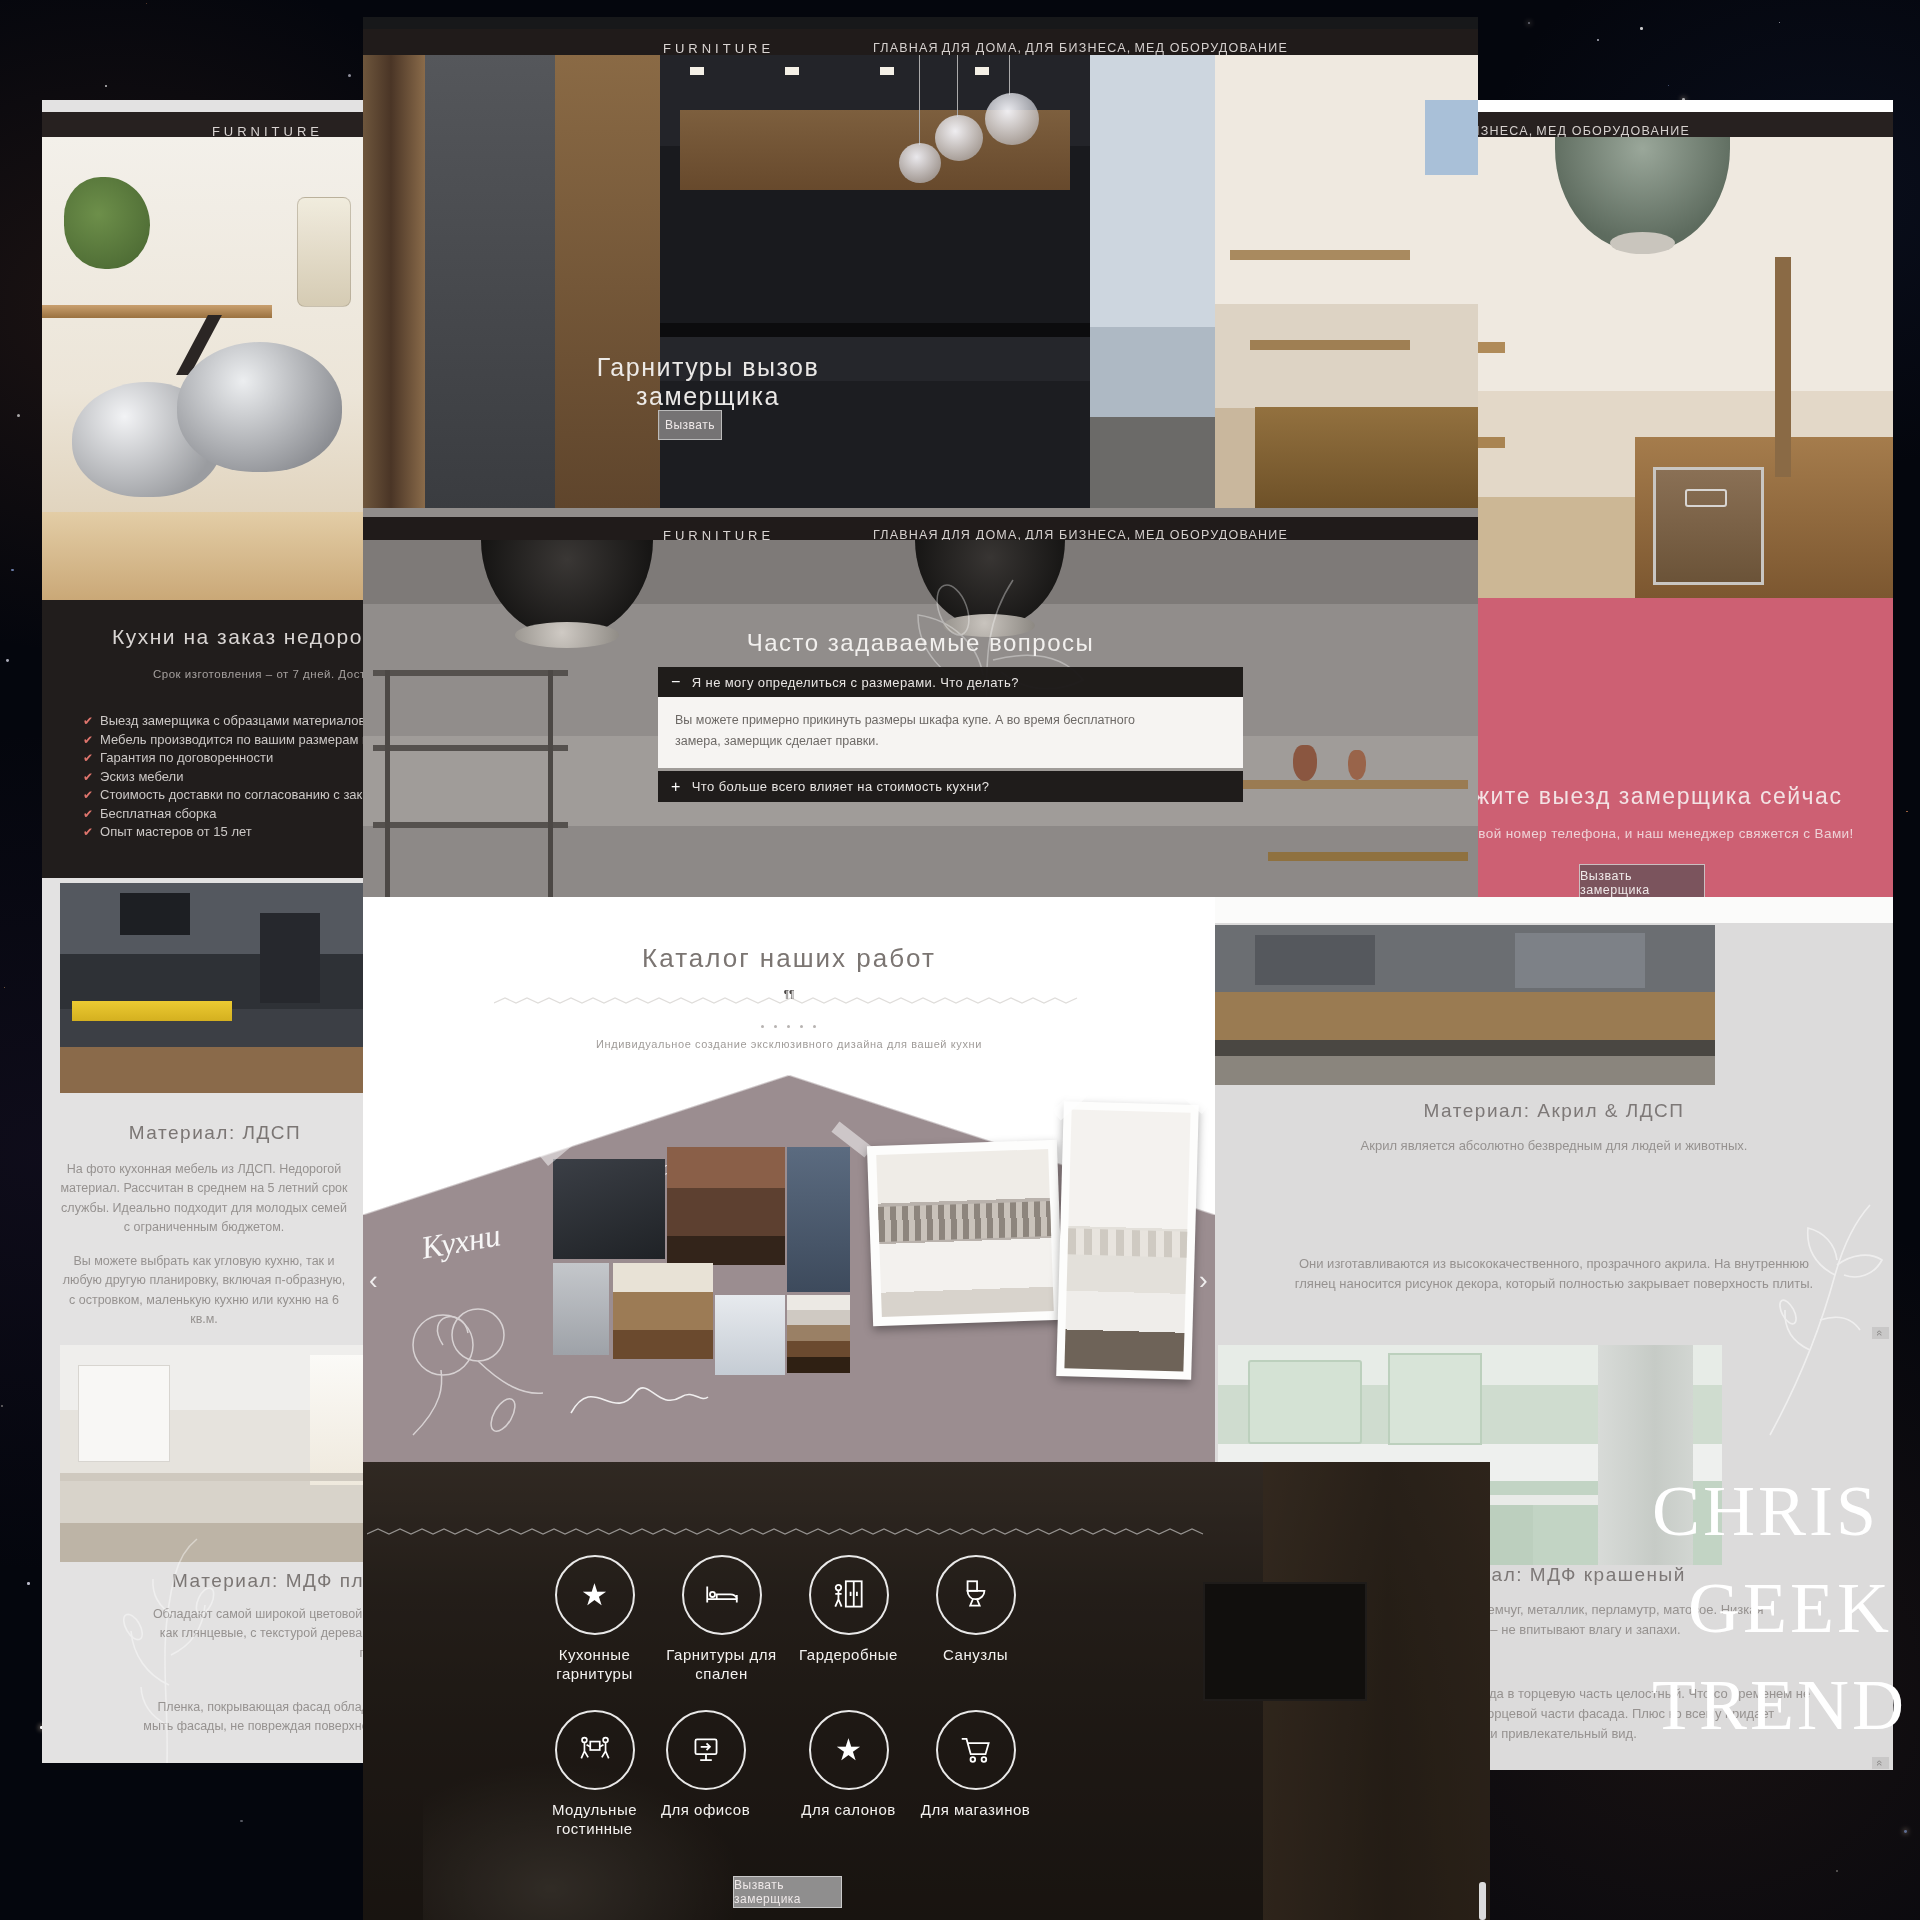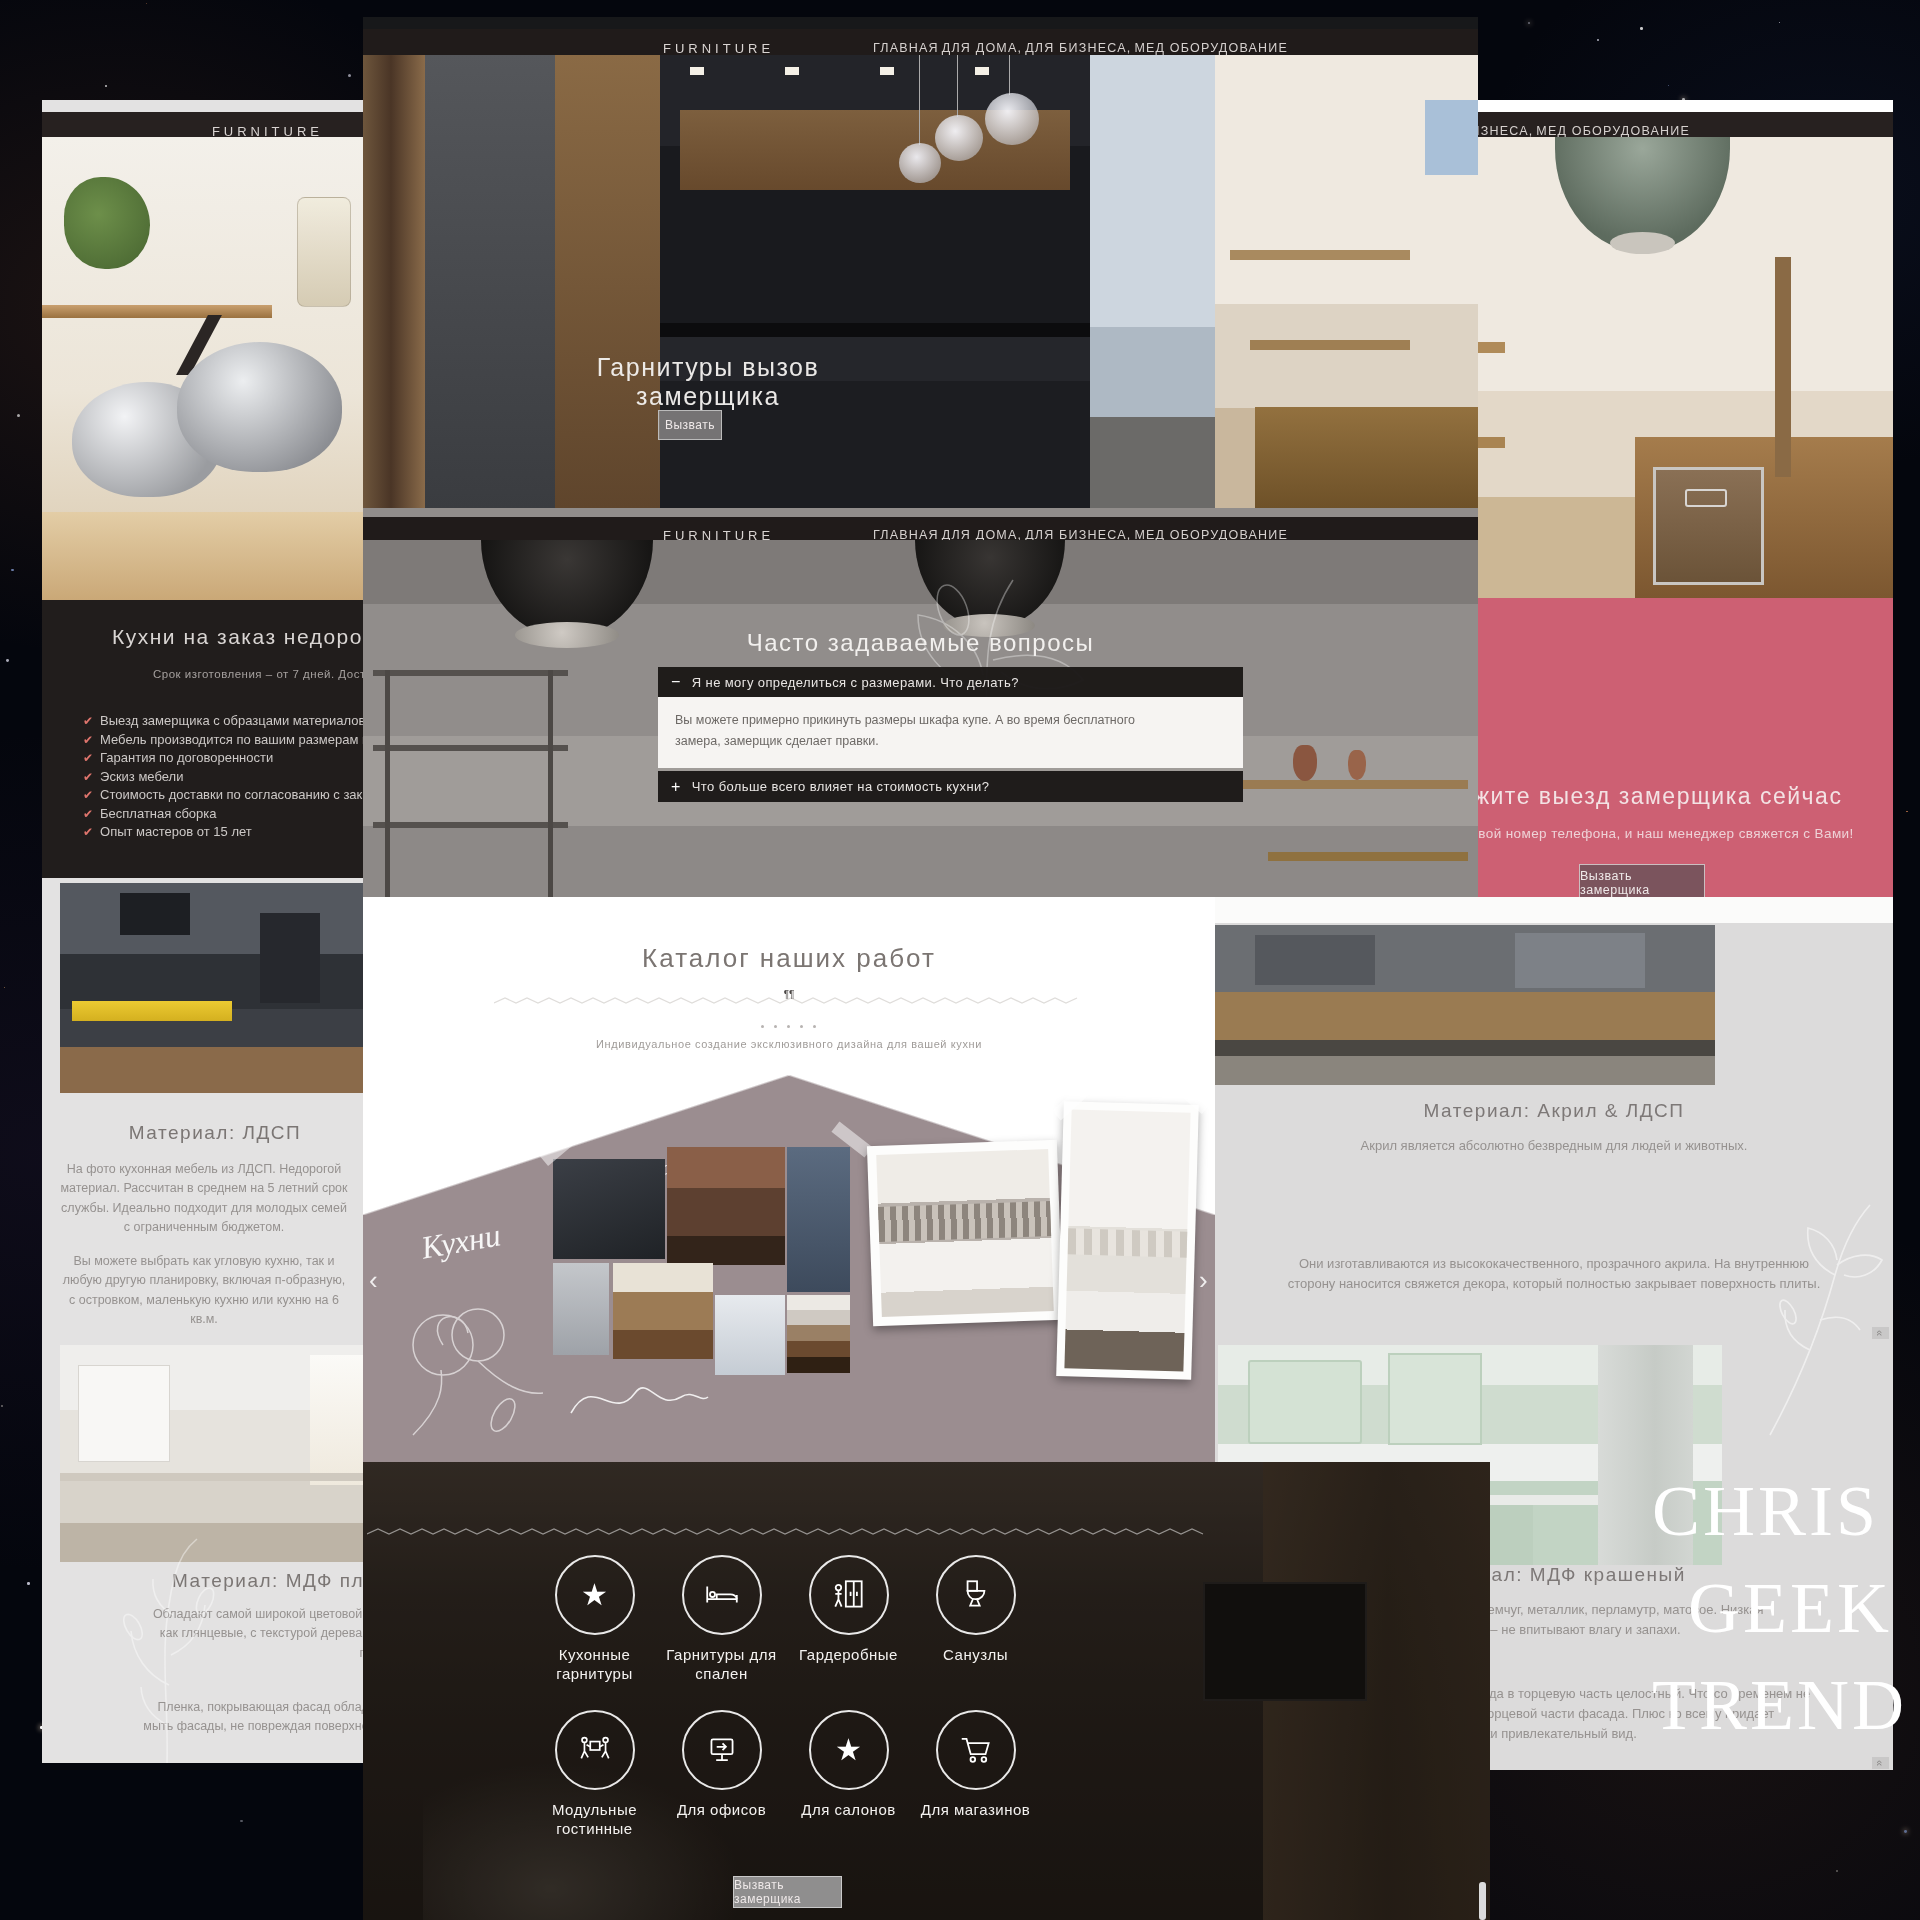--- a/index.html
+++ b/index.html
@@ -331,21 +331,21 @@
     <div class="abs" style="left:0;top:797px;width:678px;height:26px;background:#fbfbfa;"></div>
     <div class="abs" style="left:0;top:823px;width:678px;height:847px;background:#dcdbdb;"></div>
 
     <div class="abs" style="left:0;top:825px;width:500px;height:160px;background:linear-gradient(180deg,#6b6e72 0 42%,#9a7b52 42% 72%,#4a4742 72% 82%,#8a8residue 82%);background:linear-gradient(180deg,#6b6e72 0 42%,#9a7b52 42% 72%,#4a4742 72% 82%,#8a857d 82%);">
       <div class="abs" style="left:40px;top:10px;width:120px;height:50px;background:#55585d;"></div>
       <div class="abs" style="left:300px;top:8px;width:130px;height:55px;background:#7d8187;"></div>
     </div>
 
     <div class="abs h-thin" style="left:39px;top:1000px;width:600px;text-align:center;font-size:19px;color:#7d7877;">Материал: Акрил &amp; ЛДСП</div>
     <div class="abs para" style="left:139px;top:1036px;width:400px;font-size:13px;">Акрил является абсолютно безвредным для людей и животных.</div>
-    <div class="abs para" style="left:69px;top:1154px;width:540px;font-size:13px;">Они изготавливаются из высококачественного, прозрачного акрила. На внутреннюю сторону наносится свяжется декора, который полностью закрывает поверхность плиты.</div>
+    <div class="abs para" style="left:69px;top:1154px;width:540px;font-size:13px;">Они изготавливаются из высококачественного, прозрачного акрила. На внутреннюю глянец наносится рисунок декора, который полностью закрывает поверхность плиты.</div>
     <div class="chev-up" style="left:657px;top:1227px;">
         <span>«</span>
       </div>
 
     <div class="abs" style="left:3px;top:1245px;width:504px;height:220px;background:linear-gradient(180deg,#e7ece7 0 18%,#cfdccf 18% 45%,#eef0ee 45% 62%,#c2d4c4 62%);">
       <div class="abs" style="left:30px;top:15px;width:110px;height:80px;background:#d4e2d4;border:2px solid #bcd0bd;border-radius:3px;"></div>
       <div class="abs" style="left:170px;top:8px;width:90px;height:88px;background:#d8e4d8;border:2px solid #bcd0bd;"></div>
       <div class="abs" style="left:380px;top:0;width:95px;height:220px;background:linear-gradient(90deg,#d8dbd8,#c6cbc6 60%,#d2d6d2);"></div>
       <div class="abs" style="left:0;top:150px;width:380px;height:10px;background:#e9ebe8;"></div>
       <div class="abs" style="left:55px;top:160px;width:260px;height:60px;background:#bccfbe;"></div>
@@ -539,21 +539,21 @@
         <svg width="38" height="38" viewBox="0 0 36 36" fill="none" stroke="#fff" stroke-width="1.6">
           <rect x="13.5" y="10" width="9" height="8"></rect>
             <circle cx="8" cy="8.5" r="2.3"></circle>
           <path d="M8 11 v8 l-3 7 M8 19 l3.5 6 M10 13 l3.5 2"></path>
           <circle cx="28" cy="8.5" r="2.3"></circle>
             <path d="M28 11 v8 l3 7 M28 19 l-3.5 6 M26 13 l-3.5 2"></path>
         </svg>
       </div>
       <div class="circle-label">Модульные гостинные</div>
     </div>
-    <div class="circle-cell" style="left:295px;top:248px;">
+    <div class="circle-cell" style="left:279px;top:248px;">
       <div class="circle-icon">
         <svg width="38" height="38" viewBox="0 0 36 36" fill="none" stroke="#fff" stroke-width="1.7">
           <rect x="8" y="8" width="20" height="14" rx="1.5"></rect>
             <path d="M18 22 v5 M12.5 27.5 h11"></path>
           <path d="M13 15 h8.5 m-3 -3.2 l3.2 3.2 -3.2 3.2"></path>
         </svg>
       </div>
       <div class="circle-label">Для офисов</div>
     </div>
     <div class="circle-cell" style="left:422px;top:248px;">

